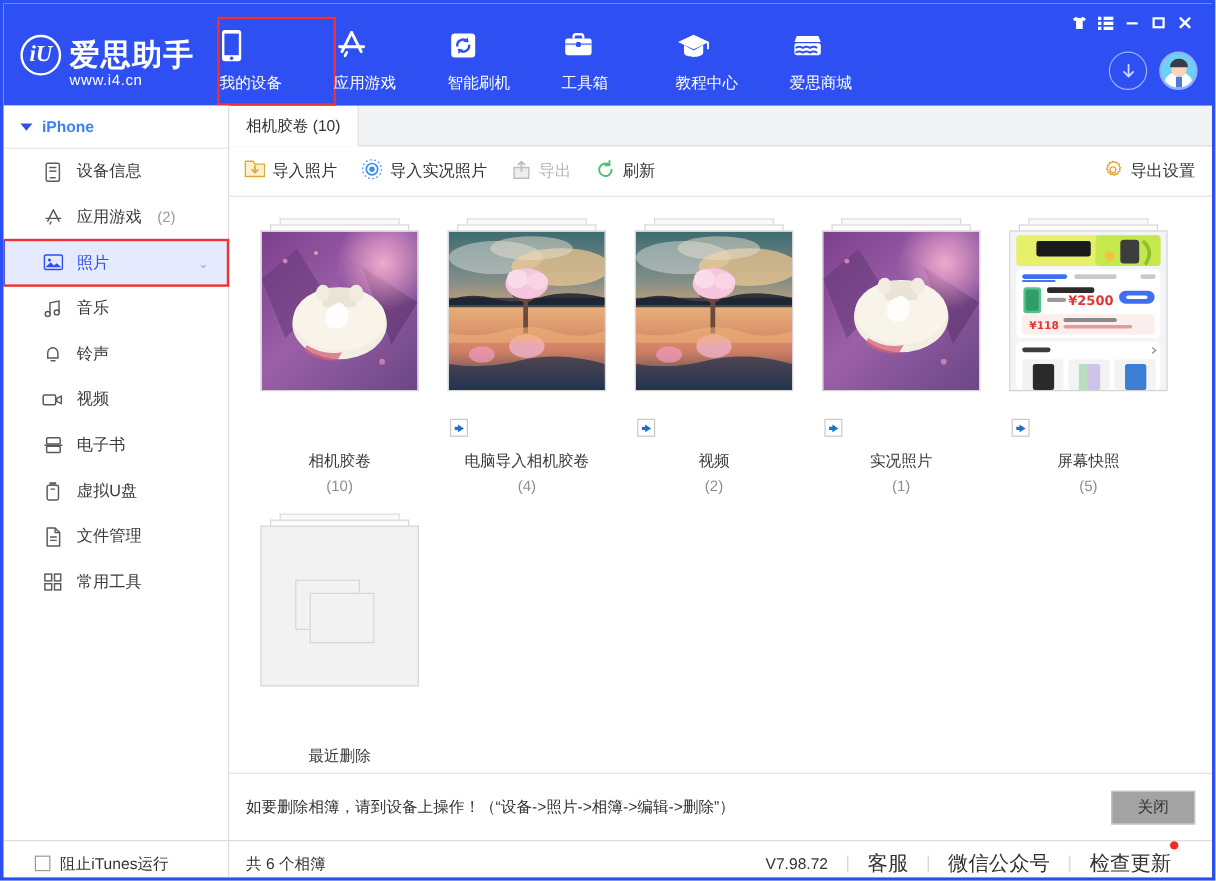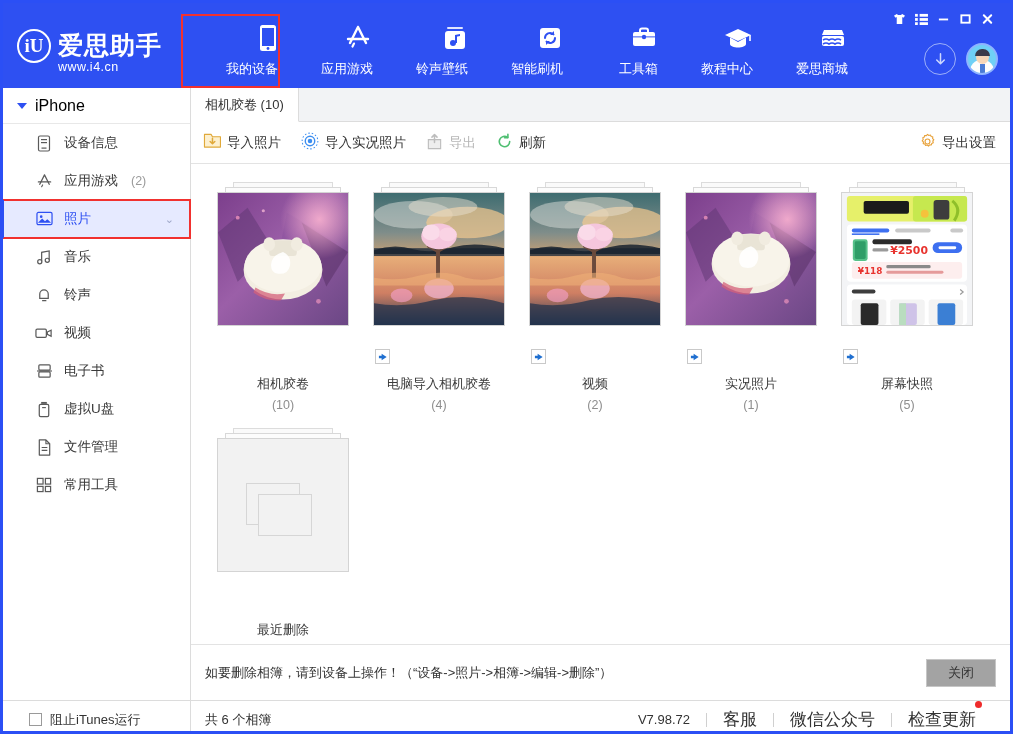--- a/index.html
+++ b/index.html
@@ -34,20 +34,21 @@
     gap: 7px;
   }
   .logo-circle {
     width: 34px; height: 34px;
     border: 2.5px solid #ffffff;
     border-radius: 50%;
     display: flex; align-items: center; justify-content: center;
     color: #fff; font-size: 19px; font-weight: bold;
     font-family: "Liberation Serif", serif;
     flex: none;
+    font-style: italic;
   }
   .logo-text { color: #fff; line-height: 1; }
   .logo-cn {
     font-size: 25px; font-weight: bold; letter-spacing: 1px;
     font-family: "DejaVu Sans", sans-serif;
     margin-top: 15px;
   }
   .logo-url { font-size: 12.5px; letter-spacing: 0.5px; margin-top: 3px; }
 
   .nav {
@@ -55,21 +56,21 @@
     height: 85px;
     align-items: center;
     flex: 1;
   }
   .nav-item {
     width: 95px;
     height: 70px;
     margin-top: 10px;
     display: flex;
     flex-direction: column;
-    align-items: flex-end;
+    align-items: flex-start;
     justify-content: center;
     gap: 7px;
     cursor: pointer;
     position: relative;
   }
   .nav-item.active { outline: 2.5px solid #f1312f; }
   .nav-label { color: #ffffff; font-size: 13px; }
   .nav-ico { height: 30px; display: flex; align-items: center; justify-content: center; }
 
   .win-ctrls {
@@ -128,21 +129,21 @@
     padding-left: 14px;
     border-bottom: 1px solid #e8e8e8;
     cursor: pointer;
   }
   .tri-down {
     width: 0; height: 0;
     border-left: 5px solid transparent;
     border-right: 5px solid transparent;
     border-top: 6px solid #2e50f2;
   }
-  .device-name { color: #000000; font-size: 16px; font-weight: normal; }
+  .device-name { color: #3b82f6; font-size: 13px; font-weight: bold; }
 
   .side-item {
     height: 38px;
     display: flex; align-items: center;
     padding-left: 32px;
     gap: 11px;
     cursor: pointer;
     font-size: 13.5px;
     color: #3a3a3a;
     position: relative;
@@ -318,32 +319,20 @@
         <div class="nav-ico">
           <svg width="30" height="28" viewBox="0 0 30 28">
               <path d="M15 3 L23 19 M15 3 L7 19" stroke="#fff" stroke-width="2.4" fill="none" stroke-linecap="round"></path>
               <path d="M5 15 H25" stroke="#fff" stroke-width="2.4" stroke-linecap="round"></path>
               <path d="M9.5 22.5 L11 19.6" stroke="#fff" stroke-width="2.2" stroke-linecap="round"></path>
             </svg>
         </div>
         <div class="nav-label">应用游戏</div>
       </div>
 
-      <div class="nav-item">
-        <div class="nav-ico">
-          <svg width="26" height="28" viewBox="0 0 26 28">
-              <rect x="5" y="3" width="16" height="2" rx="1" fill="#fff" opacity=".85"></rect>
-              <rect x="3" y="7" width="20" height="18" rx="3" fill="#fff"></rect>
-              <circle cx="11" cy="19" r="3" fill="#2e50f2"></circle>
-              <rect x="13" y="11" width="2" height="8" fill="#2e50f2"></rect>
-              <path d="M13 11 L18 10 L18 12 L13 13 Z" fill="#2e50f2"></path>
-            </svg>
-        </div>
-        <div class="nav-label">铃声壁纸</div>
-      </div>
 
       <div class="nav-item">
         <div class="nav-ico">
           <svg width="26" height="28" viewBox="0 0 26 28">
               <rect x="3" y="4" width="20" height="20" rx="3" fill="#fff"></rect>
               <path d="M8 14a5 5 0 0 1 8.5-3.6" stroke="#2e50f2" stroke-width="2" fill="none" stroke-linecap="round"></path>
               <path d="M18 14a5 5 0 0 1-8.5 3.6" stroke="#2e50f2" stroke-width="2" fill="none" stroke-linecap="round"></path>
               <path d="M17 7 v4 h-4 z" fill="#2e50f2"></path>
               <path d="M9 21 v-4 h4 z" fill="#2e50f2"></path>
             </svg>

